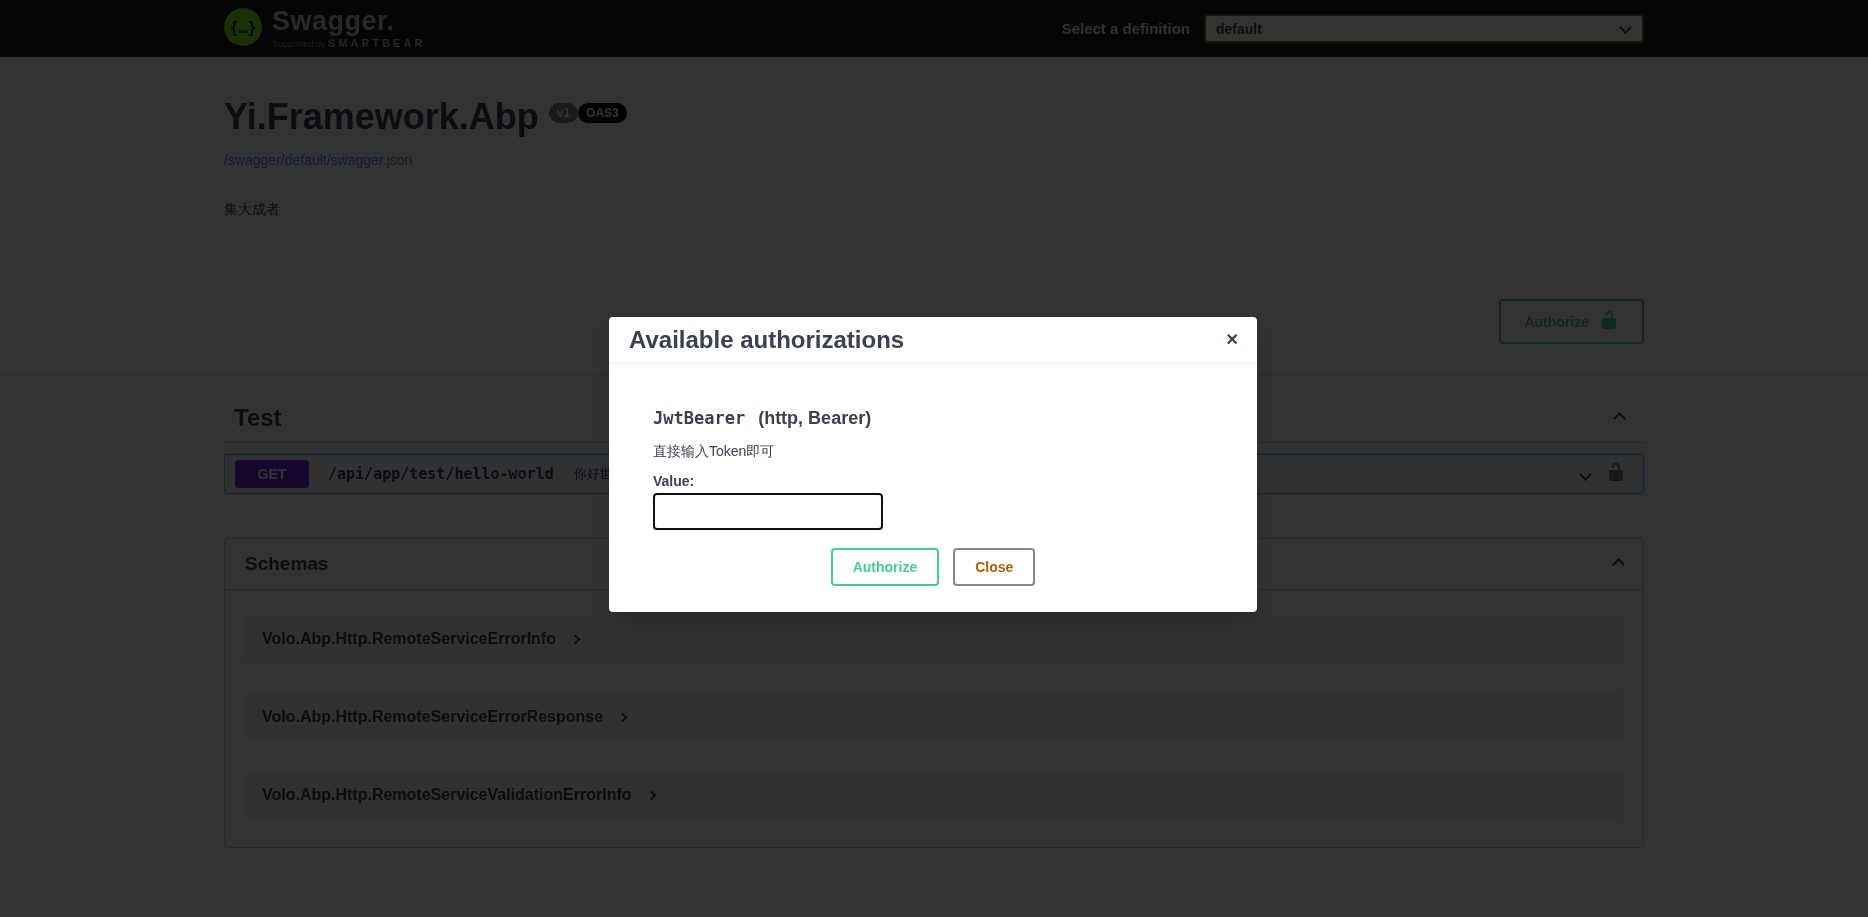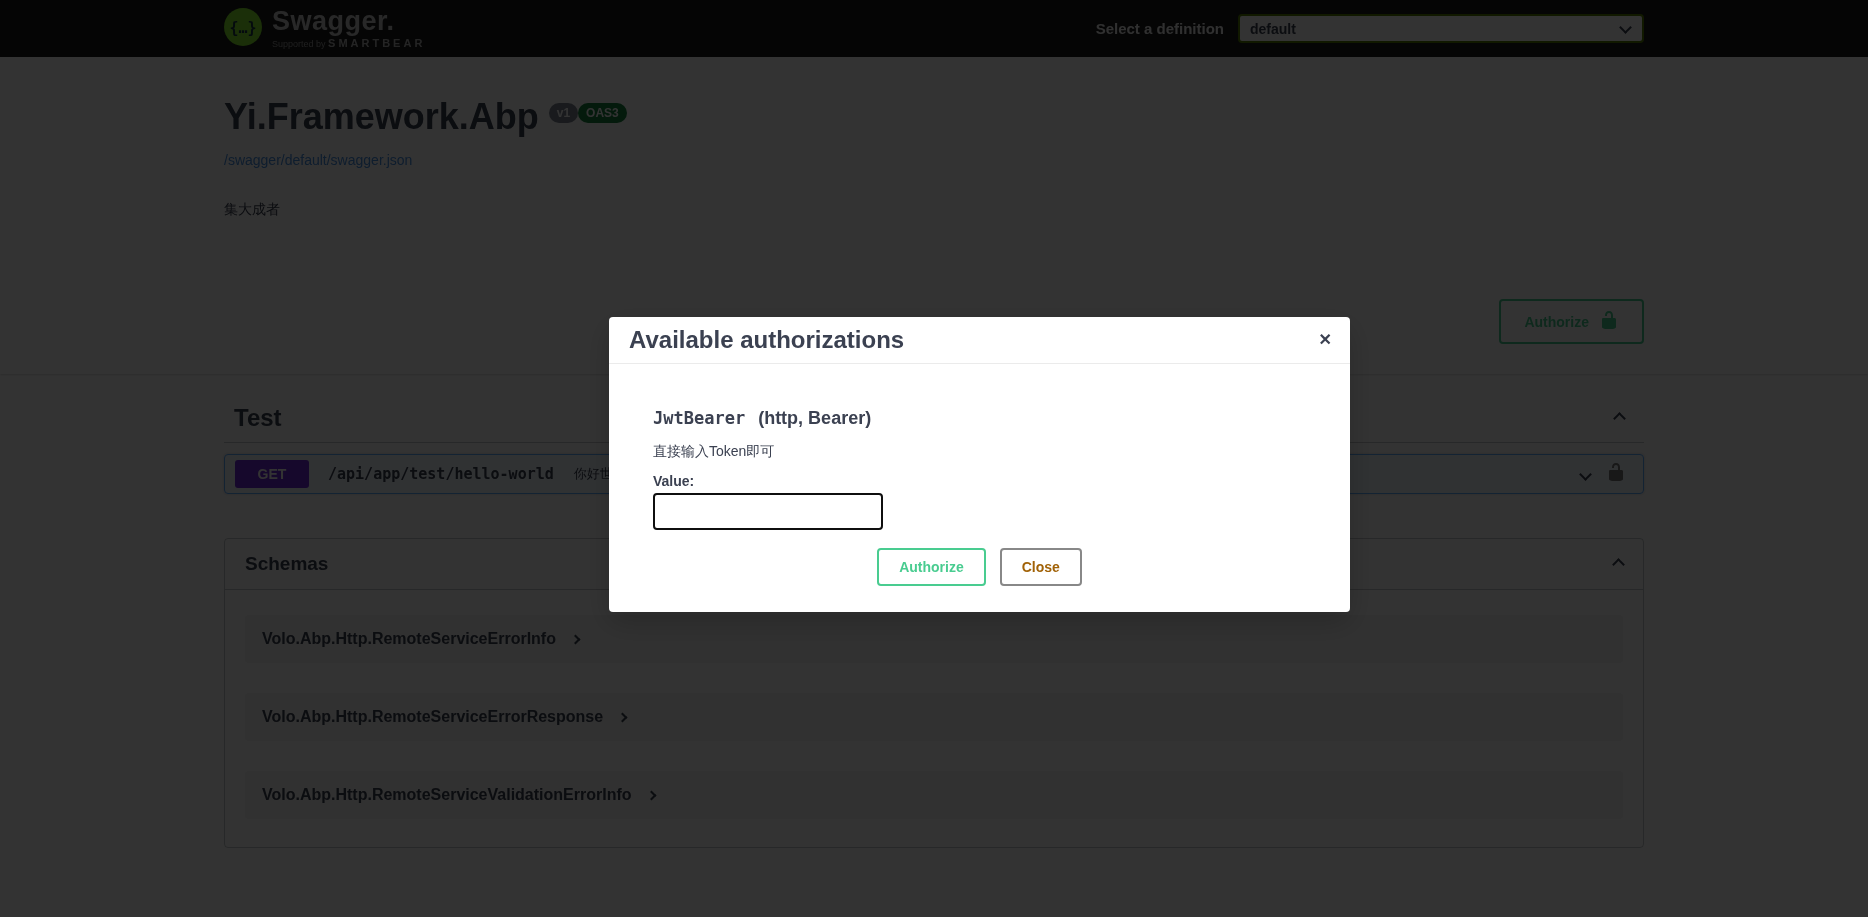--- a/index.html
+++ b/index.html
@@ -10,41 +10,41 @@
   
   .topbar { background:#1b1b1b; height:57px; display:flex; align-items:center; }
   .topbar-wrapper { width:100%; display:flex; align-items:center; justify-content:space-between; }
   .logo { display:flex; align-items:center; gap:10px; }
   .logo-texts { display:flex; flex-direction:column; line-height:1; }
   .logo-title { font-size:27px; font-weight:bold; color:#c9c9c9; letter-spacing:.5px; }
   .logo-sub { margin-top:3px; font-size:9px; color:#9a9a9a; }
   .logo-sub b { font-size:11px; letter-spacing:3px; color:#b5b5b5; font-weight:bold; }
   .select-zone { display:flex; align-items:center; gap:14px; }
   .select-label { color:#f0f0f0; font-size:15px; font-weight:bold; }
-  .def-select { position:relative; width:406px; }
+  .def-select { position:relative; width:440px; }
   .def-select select { width:100%; height:29px; appearance:none; -webkit-appearance:none;
     background:#fff; border:2px solid #547f00; border-radius:4px; padding:2px 30px 2px 10px;
     font-family:"Liberation Sans",sans-serif; font-size:14px; font-weight:bold; color:#3b4151; }
   .def-select .chev { position:absolute; right:14px; top:9px; }
 
   
   .chev { display:inline-block; width:9px; height:9px;
     border-right:2px solid #3b4151; border-bottom:2px solid #3b4151; }
   .chev.down  { transform:rotate(45deg); }
   .chev.up    { transform:rotate(-135deg); }
   .chev.right { width:7px; height:7px; transform:rotate(-45deg); border-width:2px; }
 
   
   .info { padding-top:38px; }
   .title-row { display:flex; align-items:flex-start; gap:10px; }
   .page-title { font-size:36px; font-weight:bold; color:#3b4151; line-height:1.2; }
   .badges { display:flex; align-items:center; gap:0; margin-top:8px; }
   .pill { border-radius:57px; color:#fff; font-size:12px; font-weight:bold; padding:4px 8px; line-height:1; }
   .pill.v    { background:#7d8492; }
-  .pill.oas  { background:#15803d; }
+  .pill.oas  { background:#000000; }
   .spec-link { display:inline-block; margin-top:14px; font-size:14px; color:#4990e2; text-decoration:none; }
   .api-desc { margin-top:32px; font-size:14px; color:#3b4151; }
 
   
   .scheme-container { margin-top:50px; padding:30px 0; background:#fff;
     box-shadow:0 1px 2px 0 rgba(0,0,0,.15); }
   .auth-wrapper { display:flex; justify-content:flex-end; }
   .btn { cursor:pointer; background:transparent; border-radius:4px; font-family:"Liberation Sans",sans-serif;
     font-size:14px; font-weight:bold; border:2px solid #888; color:#a16207; padding:9px 20px; }
   .btn.authorize-big { border-color:#49cc90; color:#49cc90; padding:9px 23px;
@@ -75,21 +75,21 @@
   .models-header h4 { font-size:19px; font-weight:bold; color:#3b4151; }
   .models-body { padding:25px 20px 28px; }
   .model-box { background:rgba(0,0,0,.05); border-radius:4px; padding:15px 10px;
     margin-bottom:30px; display:flex; align-items:center; cursor:pointer; }
   .model-box:last-child { margin-bottom:0;text-align:right; }
   .model-title { font-size:16px; font-weight:bold; color:#3b4151; margin-left:7px; }
   .model-box .chev { margin-left:16px; }
 
   
   .backdrop { position:fixed; inset:0; background:rgba(0,0,0,.8); z-index:50; }
-  .modal { position:fixed; left:609px; top:317px; width:741px; background:#fff;
+  .modal { position:fixed; left:609px; top:317px; width:648px; background:#fff;
     border-radius:4px; box-shadow:0 10px 30px 0 rgba(0,0,0,.2); z-index:60; }
   .modal-header { position:relative; padding:9px 20px; border-bottom:1px solid #ebebeb; }
   .modal-header h3 { font-size:24px; font-weight:bold; color:#3b4151; }
   .modal-close { position:absolute; right:18px; top:13px; background:none; border:none;
     font-size:16px; font-weight:bold; color:#3b4151; cursor:pointer;
     font-family:"Liberation Sans",sans-serif; }
   .modal-content { padding:22px 44px 26px; }
   .scheme-head { margin-top:22px; font-size:18px; font-weight:bold; color:#3b4151; }
   .scheme-head code { font-family:"DejaVu Sans Mono", monospace; font-size:17px; margin-right:8px; }
   .scheme-desc { margin-top:14px; font-size:14px; color:#3b4151; }

